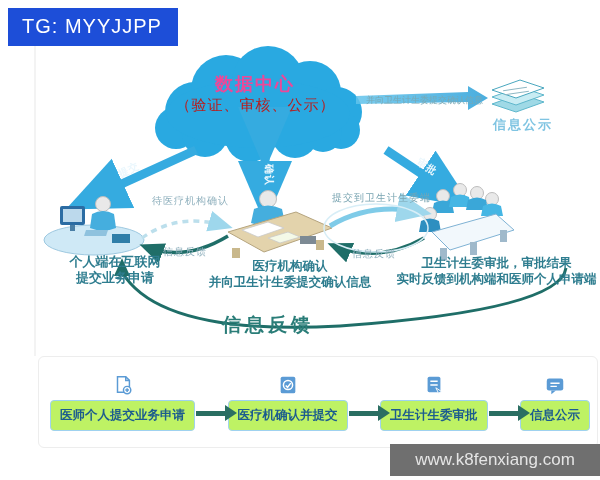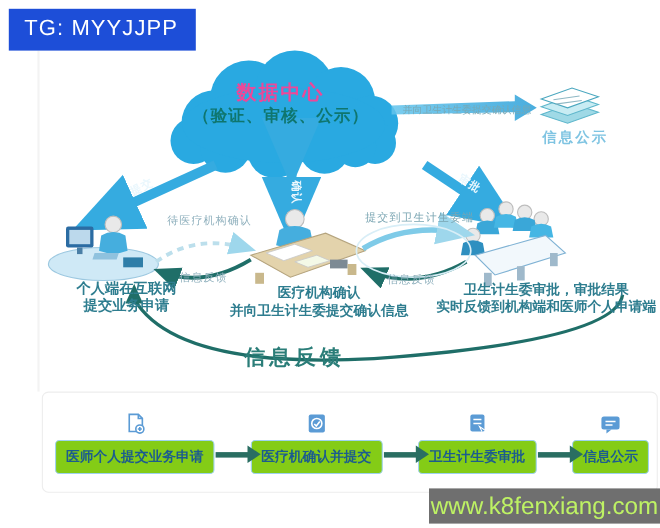--- a/index.html
+++ b/index.html
@@ -20,21 +20,21 @@
   
   .edge-strip{left:34px;top:46px;width:2px;height:310px;background:#f3f3f3;}
 
   
   .svg-layer{left:0;top:0;width:600px;height:480px;pointer-events:none;}
 
   
   .cloud-title{left:140px;top:72px;width:230px;text-align:center;
     color:#ec4899;font-size:18px;font-weight:bold;letter-spacing:2px;}
   .cloud-sub{left:128px;top:96px;width:255px;text-align:center;
-    color:#0f766e;font-size:15px;font-weight:bold;letter-spacing:1px;}
+    color:#b91c1c;font-size:15px;font-weight:normal;letter-spacing:1px;}
 
   
   .arrow-lbl{color:#eaf7fd;font-size:10px;font-weight:bold;letter-spacing:1px;}
   .lbl-submit{left:118px;top:163px;transform:rotate(-26deg);}
   .lbl-confirm{left:258px;top:168px;transform:rotate(90deg);transform-origin:center;}
   .lbl-approve{left:416px;top:160px;transform:rotate(33deg);}
 
   
   .pub-caption{left:366px;top:94px;width:130px;color:#79a8b4;font-size:9px;}
   .pub-label{left:488px;top:116px;width:70px;text-align:center;
@@ -56,31 +56,31 @@
   
   .feedback-big{left:222px;top:312px;color:#2a7d78;font-size:19px;
     font-weight:bold;letter-spacing:4px;}
 
   
   .flow-panel{left:38px;top:356px;width:558px;height:90px;background:#ffffff;
     border:1px solid #ededed;border-radius:6px;}
   .flow-row{left:50px;top:366px;width:540px;height:72px;display:flex;
     align-items:center;justify-content:space-between;}
   .step{display:flex;flex-direction:column;align-items:center;gap:4px;}
-  .step-box{background:#84cc16;border:1px solid #9fd2ef;border-radius:4px;
+  .step-box{background:#bef264;border:1px solid #9fd2ef;border-radius:4px;
     color:#1c5c8e;font-weight:bold;font-size:12.5px;padding:6px 9px;white-space:nowrap;font-family:Liberation Serif, serif;}
   .step-icon{width:22px;height:22px;display:block;}
   .flow-arrow{width:30px;height:5px;background:#2a6e62;position:relative;margin-top:22px;}
   .flow-arrow::after{content:"";position:absolute;right:-11px;top:-6px;
     border-left:12px solid #2a6e62;border-top:8.5px solid transparent;
     border-bottom:8.5px solid transparent;}
 
   
   .watermark{left:390px;top:444px;width:210px;height:32px;background:#6f6f6f;
-    color:#bef264;font-size:22px;display:flex;align-items:center;justify-content:center;}
+    color:#e5e5e5;font-size:17px;display:flex;align-items:center;justify-content:center;}
 </style>
 </head>
 <body>
 
 <div class="abs edge-strip"></div>
 
 <svg class="abs svg-layer" viewBox="0 0 600 480">
   <defs>
     <linearGradient id="bluearrow" x1="0" y1="0" x2="1" y2="0">
       <stop offset="0" stop-color="#63c4ec"></stop>

